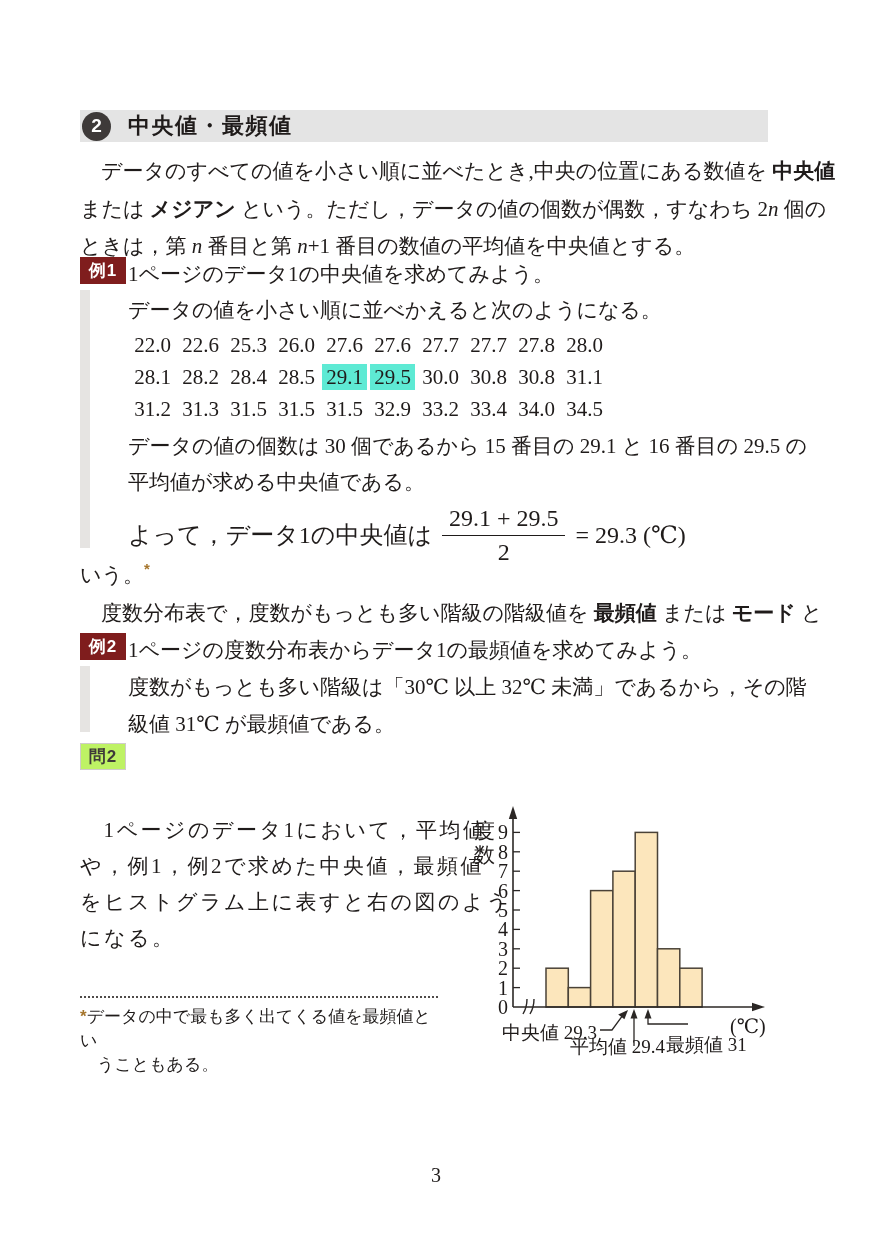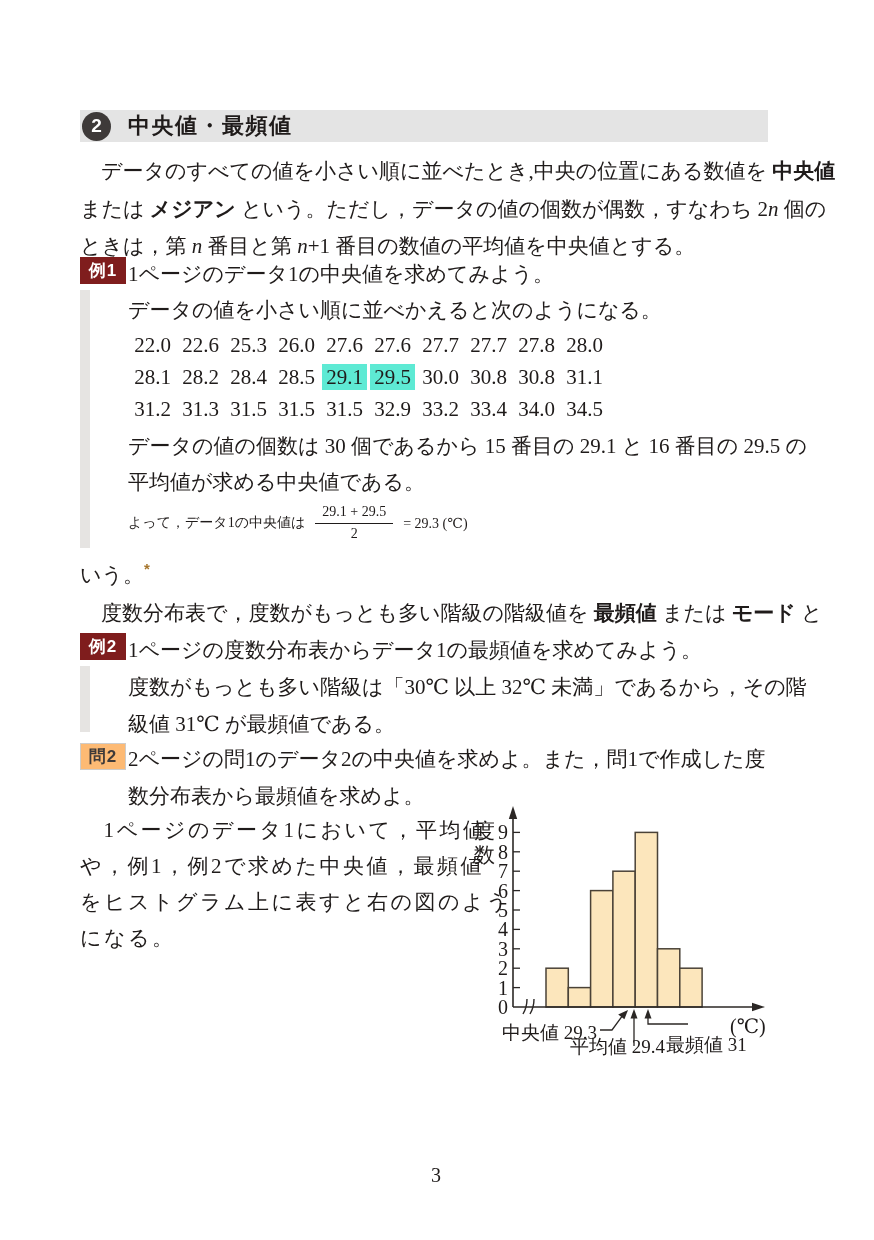--- a/index.html
+++ b/index.html
@@ -16,30 +16,30 @@
   .section-header{left:80px;top:110px;width:688px;height:32px;background:#e4e4e4;
         display:flex;align-items:center;}
   .badge{width:29px;height:29px;border-radius:50%;background:#3e3a39;color:#fff;
         display:flex;align-items:center;justify-content:center;
         font:700 19px "Liberation Sans","DejaVu Sans",sans-serif;margin-left:2px;flex:0 0 auto;}
   .section-title{font:700 22px/1 "Liberation Sans","DejaVu Sans",sans-serif;color:#1f1b1a;
         letter-spacing:1.5px;margin-left:17px;}
   
   .ex-label{width:46px;height:27px;background:#7f1d1d;color:#fff;text-align:center;
         font:700 17px/27px "Liberation Sans","DejaVu Sans",sans-serif;letter-spacing:1px;}
-  .q-label{width:46px;height:27px;background:#fdba74;color:#3e3a39;text-align:center;
+  .q-label{width:46px;height:27px;background:#bef264;color:#3e3a39;text-align:center;
         box-sizing:border-box;border:1px solid #cfccc9;
         font:700 17px/25px "Liberation Sans","DejaVu Sans",sans-serif;letter-spacing:1px;}
   .vbar{width:10px;background:#e6e4e2;}
   
   .num-row{display:flex;gap:3px;font-size:21px;line-height:26px;margin-bottom:6px;}
   .num-cell{width:45px;text-align:center;}
   .hl{background:#5eead4;font-family:Liberation Serif, serif;}
   
-  .conc{display:flex;align-items:center;font-size:14px;margin-top:4px;}
+  .conc{display:flex;align-items:center;font-size:24px;margin-top:4px;}
   .frac{display:inline-flex;flex-direction:column;align-items:center;line-height:1.2;
         margin:0 10px;}
   .frac .fnum{padding:0 7px 2px 7px;border-bottom:1.6px solid #1f1b1a;}
   .frac .fden{padding-top:2px;}
   
   .hpara .line36{letter-spacing:2.5px;}
   .footnote{border-top:2px dotted #4f4b49;padding-top:7px;font-size:17px;line-height:24px;}
   .fn2{padding-left:17px;}
   .pagenum{left:80px;top:1164px;width:712px;text-align:center;font-size:20px;}
   
@@ -127,24 +127,20 @@
 
   <div class="abs ex-label" style="left:80px;top:633px;">例2</div>
   <div class="abs vbar" style="left:80px;top:666px;height:66px;"></div>
   <div class="abs" style="left:128px;top:632px;width:600px;">
     <div class="line">1ページの度数分布表からデータ1の最頻値を求めてみよう。</div>
     <div class="line">度数がもっとも多い階級は「30℃ 以上 32℃ 未満」であるから，その階</div>
     <div class="line">級値 31℃ が最頻値である。</div>
   </div>
 
   <div class="abs q-label" style="left:80px;top:743px;">問2</div>
-  <div class="abs" style="left:128px;top:741px;width:600px;">
-    <div class="line">2ページの問1のデータ2の中央値を求めよ。また，問1で作成した度</div>
-    <div class="line">数分布表から最頻値を求めよ。</div>
-  </div>
 
   <div class="abs hpara" style="left:80px;top:812px;width:395px;">
     <div class="line36">　1ページのデータ1において，平均値</div>
     <div class="line36">や，例1，例2で求めた中央値，最頻値</div>
     <div class="line36">をヒストグラム上に表すと右の図のよう</div>
     <div class="line36">になる。</div>
   </div>
 
   <svg id="histogram" class="abs" style="left:462px;top:800px;" width="405" height="285" viewBox="0 0 405 285">
       <rect x="84.0" y="168.2" width="22.3" height="38.8" fill="#fce6bc" stroke="#4a4237" stroke-width="1.5"></rect>
@@ -185,16 +181,20 @@
       <polyline points="138,230 150,230 161,215" stroke="#2b2725" stroke-width="1.3" fill="none"></polyline>
       <polygon points="166,210 162.4,219.3 156.2,214.5" fill="#2b2725"></polygon>
       <text x="108" y="253" class="ann">平均値 29.4</text>
       <line x1="172" y1="216" x2="172" y2="246" stroke="#2b2725" stroke-width="1.3"></line>
       <polygon points="172,209 168.5,218.5 175.5,218.5" fill="#2b2725"></polygon>
       <text x="204" y="251" class="ann">最頻値 31</text>
       <polyline points="186,215 186,224 226,224" stroke="#2b2725" stroke-width="1.3" fill="none"></polyline>
       <polygon points="186,209 182.5,218.5 189.5,218.5" fill="#2b2725"></polygon>
     </svg>
 
+  <div class="abs footnote" style="left:80px;top:996px;width:358px;">
+    <div><span class="ast" style="vertical-align:baseline;font-size:17px;">*</span><span>データの中で最も多く出てくる値を最頻値とい</span></div>
+    <div class="fn2">うこともある。</div>
+  </div>
 
   <div class="abs pagenum">3</div>
 
 </div>
 
 </body></html>

